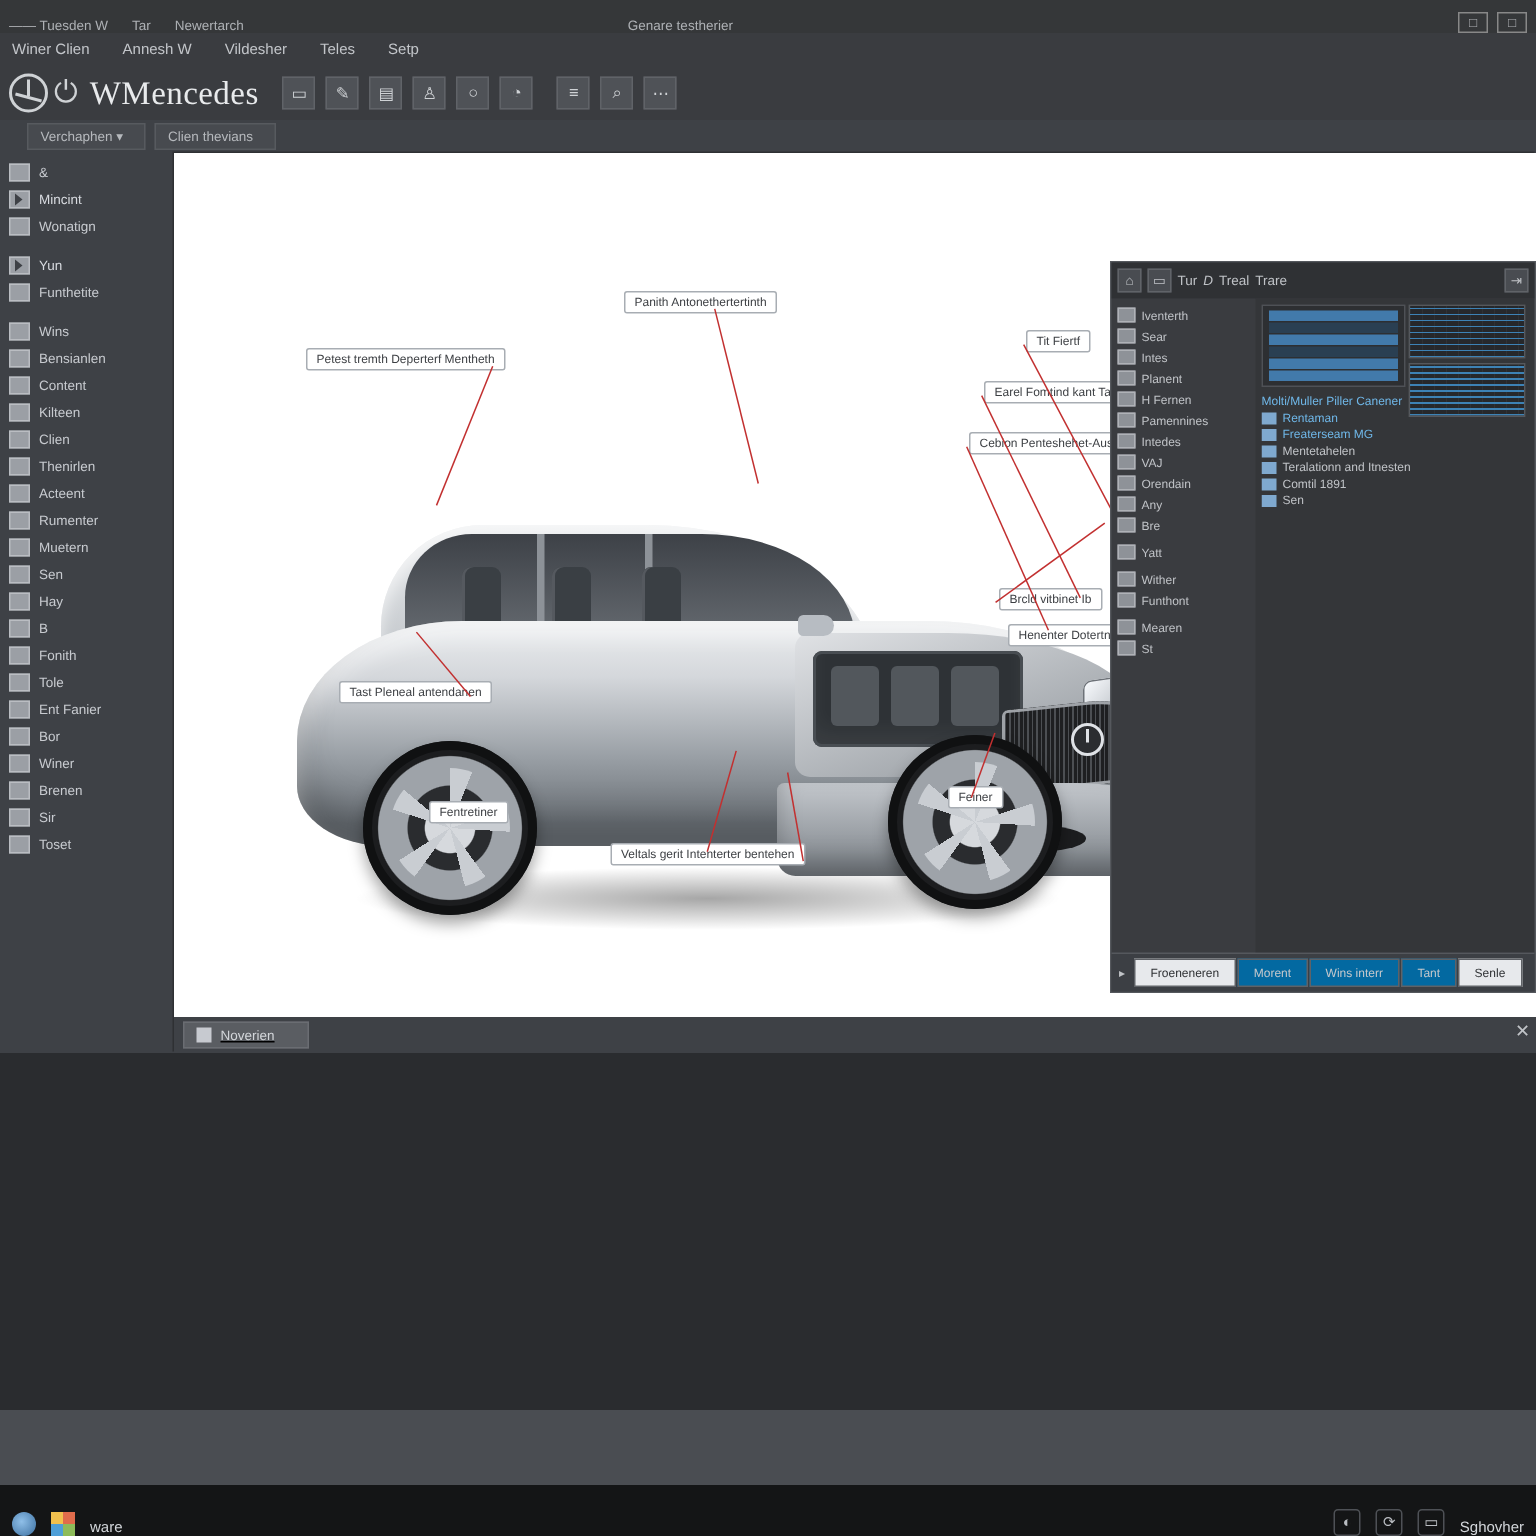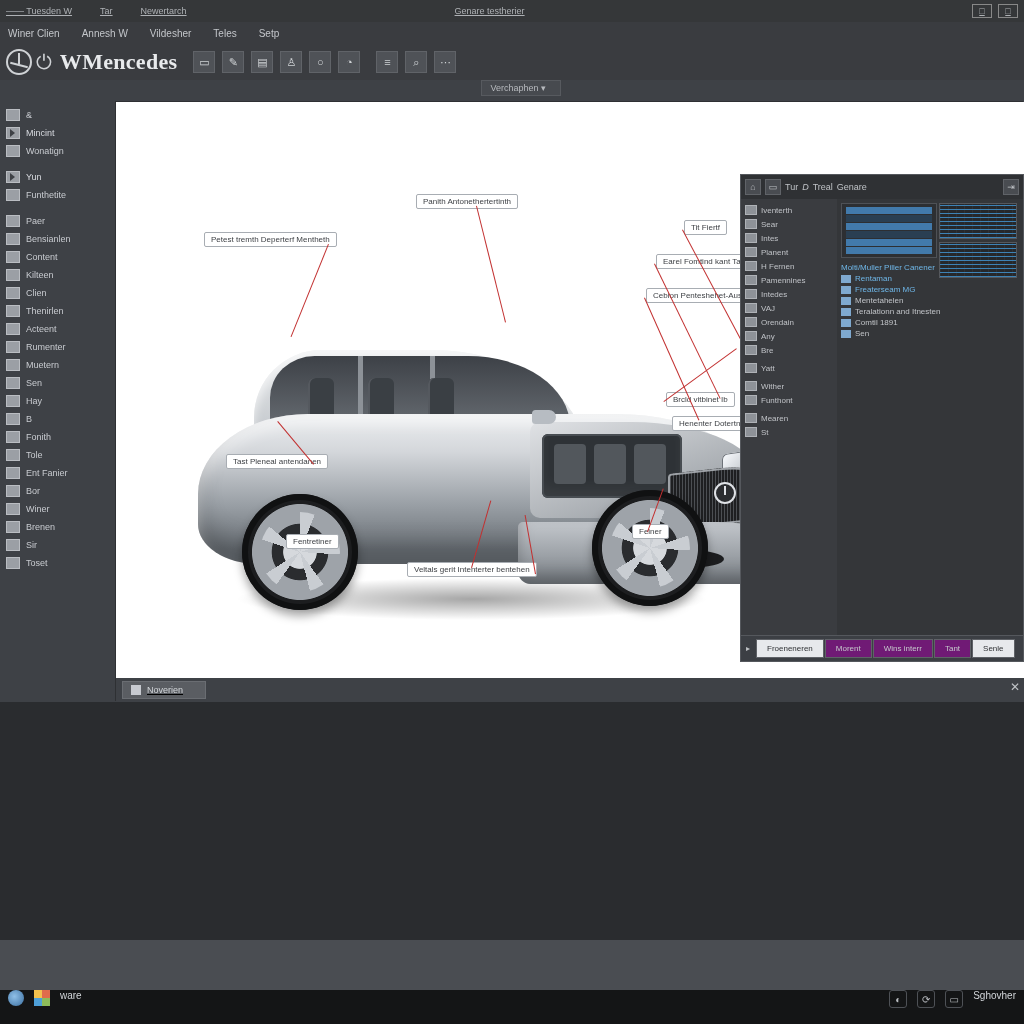--- a/index.html
+++ b/index.html
@@ -1,31 +1,31 @@
 <!DOCTYPE html>
 <html><head>
 <meta charset="utf-8">
 <style>
 * { margin:0; padding:0; box-sizing:border-box; font-family:"Segoe UI",Arial,sans-serif; }
 html,body { width:1024px; height:1024px; overflow:hidden; background:#4a4d52; }
-.titlebar { height:22px; background:#353739; color:#aeb1b5; display:flex; align-items:center; font-size:9px; padding:0 6px; gap:28px;text-decoration:underline; }
+.titlebar { height:22px; background:#353739; color:#aeb1b5; display:flex; align-items:flex-end; font-size:9px; padding:0 6px; gap:16px; }
 .titlebar .t-item { cursor:default; }
 .titlebar .right { margin-left:auto; display:flex; gap:6px; }
 .winbtn { width:20px; height:14px; border:1px solid #888; display:flex; align-items:center; justify-content:center; font-size:9px; }
 .menubar { height:22px; background:#3a3c40; color:#c3c6ca; display:flex; align-items:center; font-size:10px; gap:22px; padding-left:8px; }
 .menubar span { cursor:default; }
 .brandrow { height:36px; background:#3a3c40; display:flex; align-items:center; padding-left:6px; gap:4px; }
 .logo { width:26px; height:26px; border:2px solid #cfd2d5; border-radius:50%; position:relative; }
 .logo::before,.logo::after { content:""; position:absolute; background:#cfd2d5; }
 .logo::before { width:2px; height:11px; left:50%; top:2px; transform:translateX(-50%); }
 .logo::after { width:18px; height:2px; left:50%; top:60%; transform:translateX(-50%) rotate(15deg); box-shadow:0 0 0 transparent; }
-.brand { color:#e8eaec; font-size:22px; font-weight:700; margin-left:4px; letter-spacing:.3px; font-family:Georgia,serif; }
+.brand { color:#e8eaec; font-size:22px; font-weight:400; margin-left:4px; letter-spacing:.3px; font-family:Georgia,serif; }
 .tbicon { width:22px; height:22px; background:#4f5257; border:1px solid #606368; display:flex; align-items:center; justify-content:center; color:#cfd2d5; font-size:11px; margin-left:4px; }
 .tbgroup { display:flex; gap:3px; margin-left:8px; }
-.tabstrip { height:22px; background:#3e4146; display:flex; align-items:center; gap:6px; padding-left:18px; color:#b6b9bd; font-size:9px;flex-direction:column; }
+.tabstrip { height:22px; background:#3e4146; display:flex; align-items:center; gap:6px; padding-left:18px; color:#b6b9bd; font-size:9px; }
 .tab { background:#474a4f; padding:2px 14px 2px 8px; border:1px solid #575a5f; height:18px; display:flex; align-items:center; }
 .workrow { display:flex; height:600px; }
 .sidebar { width:116px; background:#3e4146; color:#c8cbd0; font-size:9px; padding:4px 4px 8px 4px; overflow:hidden; }
 .sb-item { display:flex; align-items:center; gap:6px; padding:3px 2px; color:#c8cbd0; white-space:nowrap; }
 .sb-item.head { color:#d8dbe0; font-weight:500; }
 .sb-item .ic { width:14px; height:12px; background:#9b9fa5; border:1px solid #babdc2; flex-shrink:0; position:relative; }
 .sb-item .ic.tri::after{ content:""; position:absolute; left:3px; top:1px; width:0; height:0; border-left:5px solid #3e4146; border-top:4px solid transparent; border-bottom:4px solid transparent; }
 .sb-sep { height:8px; }
 .canvaswrap { flex:1; background:#fff; position:relative; overflow:hidden; box-shadow:-1px -1px 0 #2e3033; }
 .inspect { position:absolute; right:0; top:72px; width:284px; height:488px; background:#3a3c40; border:1px solid #55585d; display:flex; flex-direction:column; }
@@ -37,28 +37,28 @@
 .il-row .ic { width:12px; height:10px; background:#8e9298; border:1px solid #afb2b7; flex-shrink:0; }
 .insp-right { flex:1; background:#343639; padding:4px; color:#c0c3c7; font-size:8px; position:relative; }
 .prop-block { border:1px solid #4e5156; background:#2d2f32; padding:2px 4px; margin-bottom:4px; }
 .prop-row { display:flex; align-items:center; gap:4px; padding:1px 0; white-space:nowrap; overflow:hidden; }
 .prop-row.blue { color:#6fb7e8; }
 .prop-bar { height:7px; background:#427aab; margin:1px 0; }
 .prop-bar.dk { background:#2a3f52; }
 .thumbs { position:absolute; top:4px; right:4px; width:80px; }
 .thumb { width:78px; height:36px; background:#26282b; border:1px solid #55585d; margin-bottom:3px; background-image:repeating-linear-gradient(0deg,#3d82b5 0 1px,transparent 1px 4px),repeating-linear-gradient(90deg,#2f3134 0 1px,transparent 1px 8px); }
 .insp-bottom { height:26px; background:#3c3f44; border-top:1px solid #55585d; display:flex; align-items:center; gap:1px; font-size:8px; }
-.bt-tab { flex:0 0 auto; padding:4px 10px; background:#701a75; color:#c5c8cc; border:1px solid #5f6267; }
+.bt-tab { flex:0 0 auto; padding:4px 10px; background:#0369a1; color:#c5c8cc; border:1px solid #5f6267; }
 .bt-tab.act { background:#e7e9ec; color:#2e3033; }
 .canvas-bottomtabs { position:absolute; left:0; right:0; bottom:0; height:24px; background:#3e4146; display:flex; align-items:center; padding-left:6px; gap:2px;text-decoration:underline; }
 .cb-tab { background:#5a5d62; color:#d3d6da; font-size:9px; padding:3px 22px 3px 8px; border:1px solid #6a6d72; display:flex; align-items:center; gap:6px; }
 .cb-tab .dot { width:10px; height:10px; background:#c7cad0; }
 .cb-close { position:absolute; right:4px; top:2px; color:#c0c3c7; font-size:12px; }
 .console { height:238px; background:#2a2c2f; }
-.taskbar { position:absolute; left:0; right:0; bottom:0; height:34px; background:#141516; display:flex; align-items:flex-start; color:#d3d6da; font-size:10px; padding:0 8px; gap:10px; }
+.taskbar { position:absolute; left:0; right:0; bottom:0; height:34px; background:#141516; display:flex; align-items:flex-end; color:#d3d6da; font-size:10px; padding:0 8px; gap:10px; }
 .taskbar .start { width:16px; height:16px; border-radius:50%; background:radial-gradient(circle at 40% 40%,#8fbfe8,#3b6fa0); }
 .taskbar .winflag { width:16px; height:16px; background:conic-gradient(#e06c4c 0 25%,#8dbb5a 0 50%,#4e9fd8 0 75%,#f2c14e 0 100%); }
 .taskbar .spacer { flex:1; }
 .taskbar .sysico { width:18px; height:18px; border:1px solid #4e5156; border-radius:3px; display:flex; align-items:center; justify-content:center; color:#babdc2; }
 
 .car { position:absolute; left:42px; top:192px; width:660px; height:340px; }
 .shadow { position:absolute; left:34px; top:280px; width:560px; height:50px; background:radial-gradient(ellipse 60% 60% at 50% 50%, rgba(0,0,0,.35), transparent 70%); }
 .body { position:absolute; left:40px; top:120px; width:560px; height:150px; background:linear-gradient(180deg,#eceef0 0%,#d4d7db 25%,#9aa0a6 60%,#6b7177 90%); border-radius:110px 140px 40px 60px/80px 80px 40px 40px; box-shadow:inset 0 -18px 24px rgba(0,0,0,.22), inset 0 10px 14px rgba(255,255,255,.5); }
 .cabin { position:absolute; left:96px; top:56px; width:330px; height:110px; background:linear-gradient(180deg,#e8eaec,#b9bec3); border-radius:80px 180px 10px 10px/80px 120px 10px 10px; box-shadow:inset 0 8px 10px rgba(255,255,255,.6); }
 .glass { position:absolute; left:112px; top:62px; width:300px; height:74px; background:linear-gradient(180deg,#3d4147,#686d73); border-radius:70px 160px 6px 6px/66px 110px 6px 6px; }
@@ -148,21 +148,21 @@
         <span class="ic tri"></span>
         <span>Yun</span>
       </div>
       <div class="sb-item">
         <span class="ic"></span>
         <span>Funthetite</span>
       </div>
       <div class="sb-sep"></div>
       <div class="sb-item">
         <span class="ic"></span>
-        <span>Paer</span>
+        <span>Wins</span>
       </div>
       <div class="sb-item">
         <span class="ic"></span>
         <span>Bensianlen</span>
       </div>
       <div class="sb-item">
         <span class="ic"></span>
         <span>Content</span>
       </div>
       <div class="sb-item">
@@ -282,21 +282,21 @@
     <div class="lead" style="left:420px;top:472px;height:60px;transform:rotate(170deg)"></div>
     <div class="lead" style="left:532px;top:430px;height:46px;transform:rotate(200deg)"></div>
 
     <div class="inspect">
       <div class="insp-tb">
         <div class="ii">⌂</div>
         <div class="ii">▭</div>
         <span>Tur</span>
         <span style="font-style:italic">D</span>
         <span>Treal</span>
-        <span>Genare</span>
+        <span>Trare</span>
         <div style="margin-left:auto" class="ii">⇥</div>
       </div>
       <div class="insp-body">
         <div class="insp-left" id="insp-left">
             <div class="il-row">
               <span class="ic"></span>
               <span>Iventerth</span>
             </div>
             <div class="il-row">
               <span class="ic"></span>

